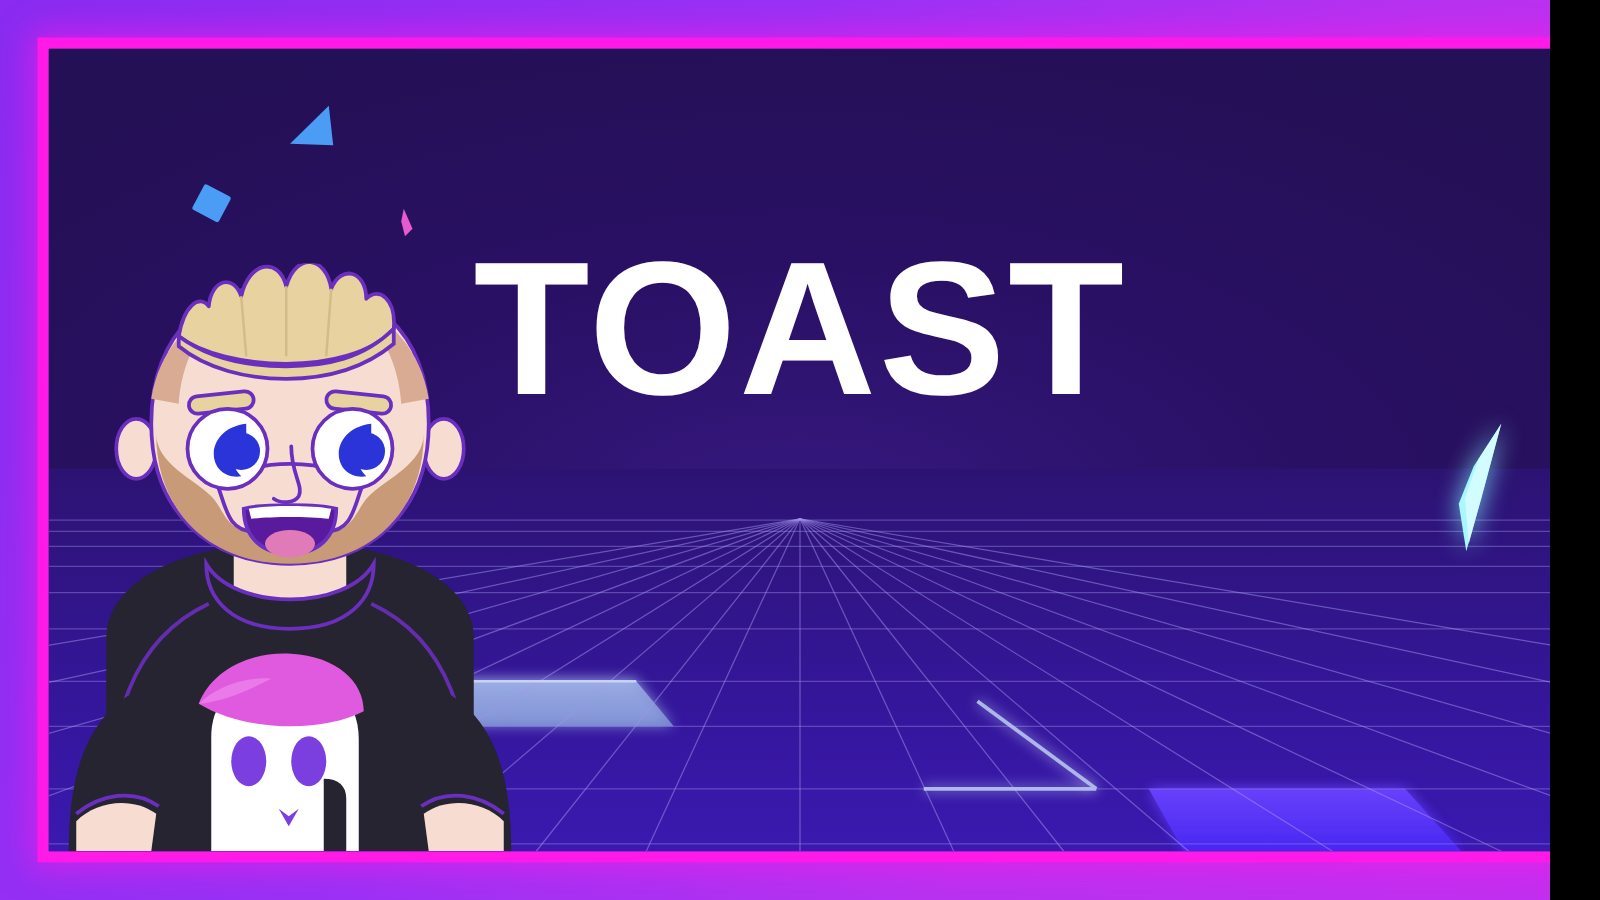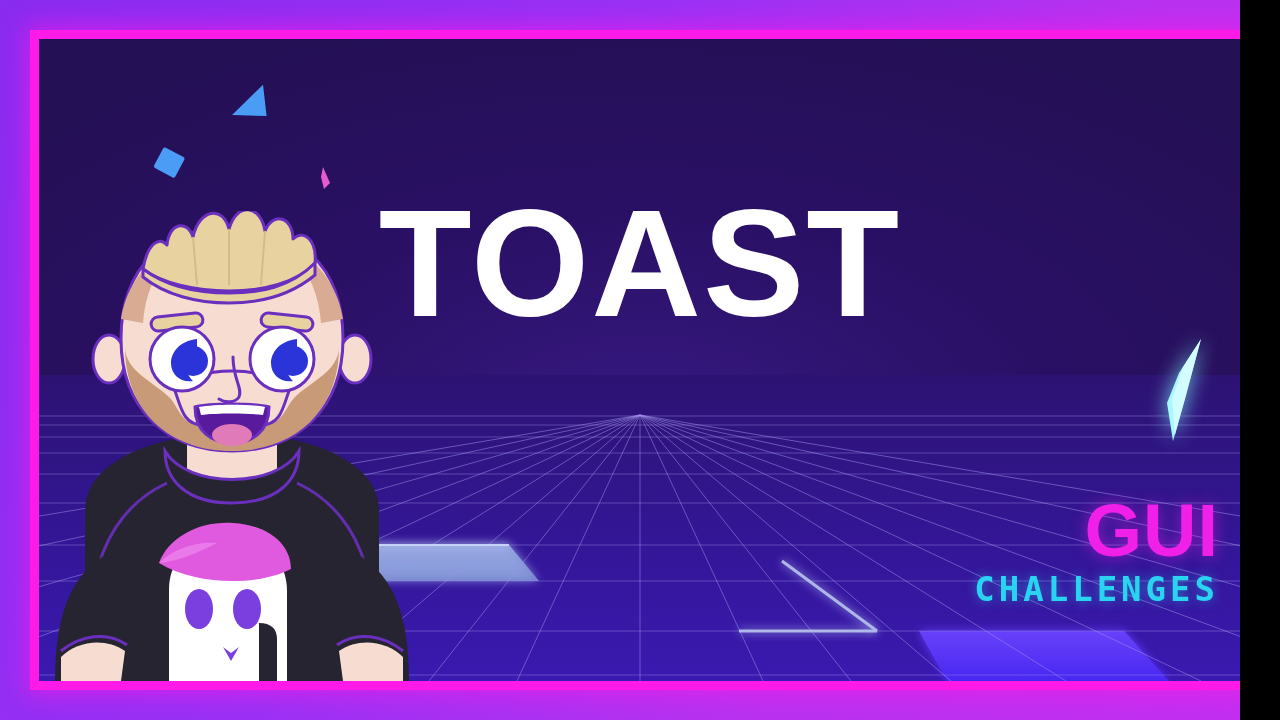--- a/index.html
+++ b/index.html
@@ -139,24 +139,20 @@
       <polygon points="12,32 26,6 33,28" fill="#4a9cf5" transform="rotate(-6 24 22)"></polygon>
     </svg>
 
     <svg class="shard" width="100" height="130">
       <polygon points="62,10 46,70 34,112 28,74 40,44" fill="#a8f8ff"></polygon>
       <polygon points="62,10 48,62 36,106 33,70 44,38" fill="#d9fdff" opacity="0.85"></polygon>
     </svg>
 
     <div class="title">TOAST</div>
 
-    <div class="brand">
-      <div class="gui">GUI</div>
-      <div class="chal">CHALLENGES</div>
-    </div>
 
     <svg class="avatar" viewBox="0 0 370 470">
 
       <g>
         <path d="M38 470 L38 300 C38 262 78 238 128 228 L242 228 C292 238 332 262 332 300 L332 470 Z" fill="#262430"></path>
         <path d="M38 470 C38 360 60 300 120 272" fill="none" stroke="#6b2fbf" stroke-width="3" opacity="0.9"></path>
         <path d="M332 470 C332 360 310 300 250 272" fill="none" stroke="#6b2fbf" stroke-width="3" opacity="0.9"></path>
 
         <path d="M8 470 C8 408 22 366 58 344 L74 470 Z" fill="#262430"></path>
         <path d="M362 470 C362 408 348 366 312 344 L296 470 Z" fill="#262430"></path>

